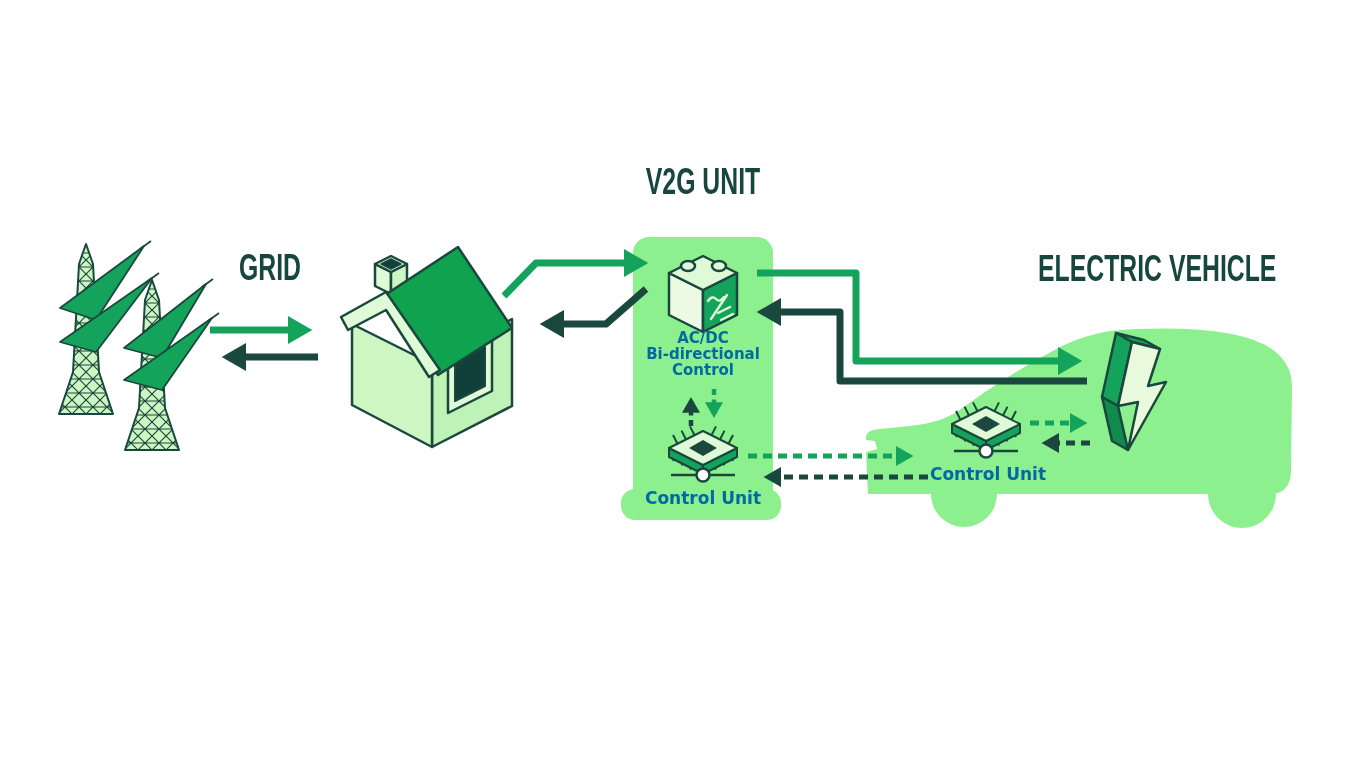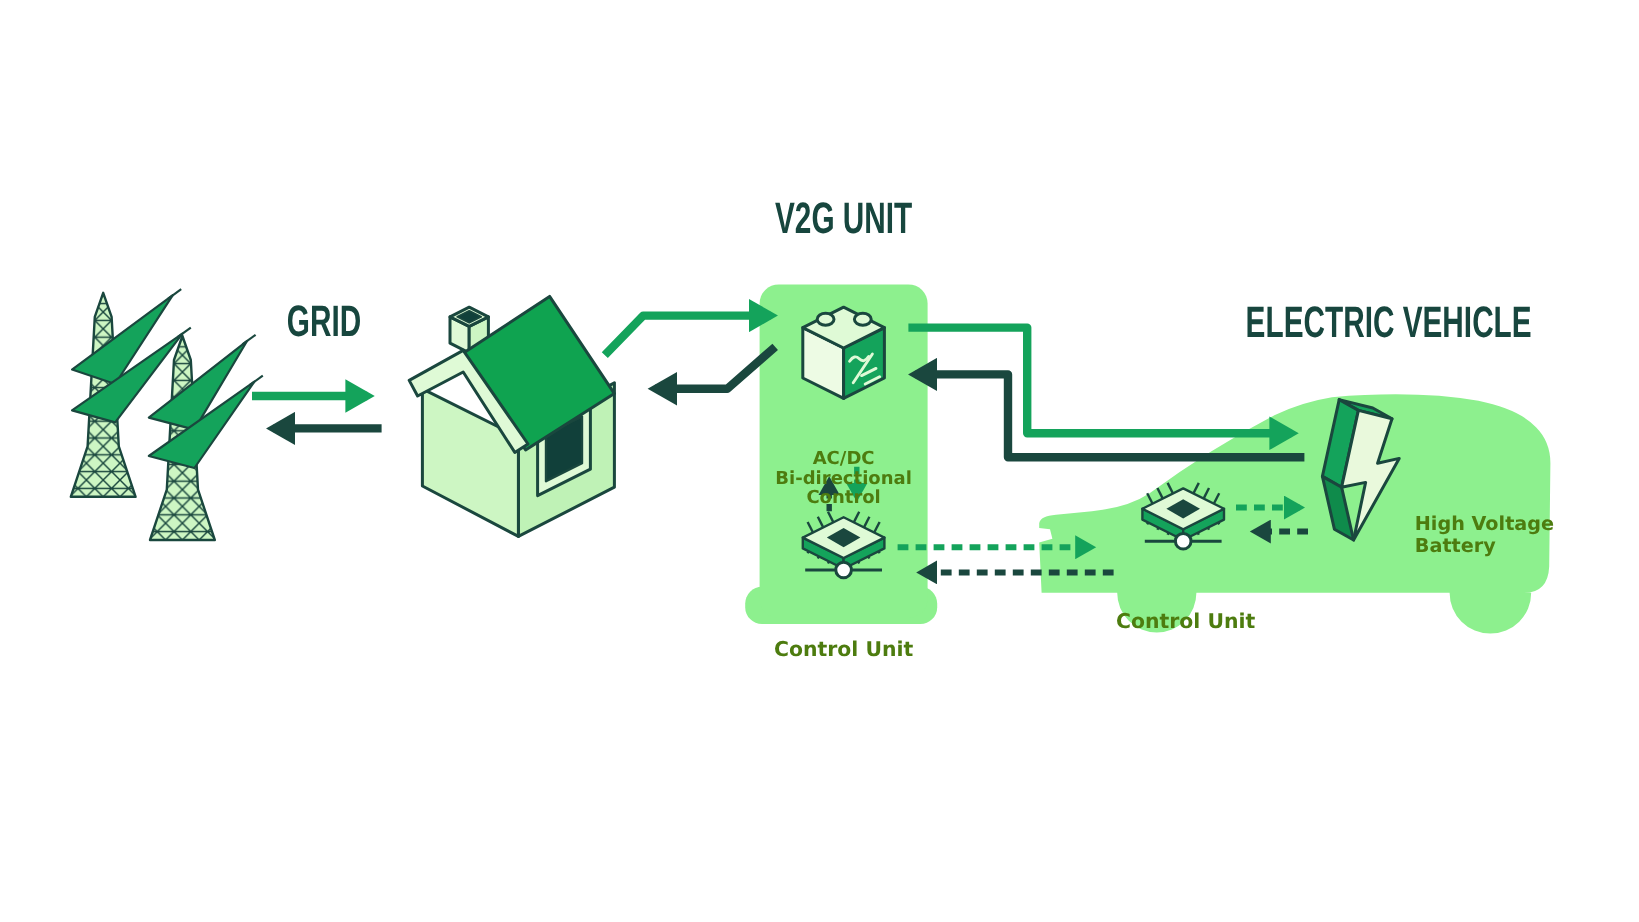--- a/index.html
+++ b/index.html
@@ -3,21 +3,21 @@
 <meta charset="utf-8">
 <style>
   html,body{margin:0;padding:0;background:#fff;}
   .stage{position:relative;width:1366px;height:768px;background:#fff;overflow:hidden;
          font-family:"DejaVu Sans",sans-serif;}
   .stage svg{position:absolute;left:0;top:0;}
   .heading{position:absolute;font-family:"Liberation Sans",sans-serif;font-weight:800;
            font-size:31px;color:#17463E;text-align:center;white-space:nowrap;
            transform:scale(0.80,1.18);transform-origin:center center;letter-spacing:0px;}
   .lbl{position:absolute;font-family:"DejaVu Sans",sans-serif;font-weight:bold;
-       color:#4d7c0f;text-align:center;margin-top:44px;}
+       color:#0369a1;text-align:center;}
   .lbl .line{display:block;}
   .inv-lbl{left:623px;top:330px;width:160px;font-size:15px;line-height:16px;}
   .v2g-cu-lbl{left:623px;top:488px;width:160px;font-size:17px;}
   .car-cu-lbl{left:908px;top:464px;width:160px;font-size:17px;}
   .batt-lbl{left:1179px;top:384px;width:130px;font-size:16px;line-height:18px;text-align:left;}
 </style>
 </head>
 <body>
 
 <div class="stage">
@@ -161,18 +161,14 @@
 <div class="lbl inv-lbl">
   <span class="line">AC/DC</span>
   <span class="line">Bi-directional</span>
   <span class="line">Control</span>
 </div>
 
 <div class="lbl v2g-cu-lbl">Control Unit</div>
 
 <div class="lbl car-cu-lbl">Control Unit</div>
 
-<div class="lbl batt-lbl">
-  <span class="line">High Voltage</span>
-  <span class="line">Battery</span>
-</div>
 
 </div>
 
 </body></html>

